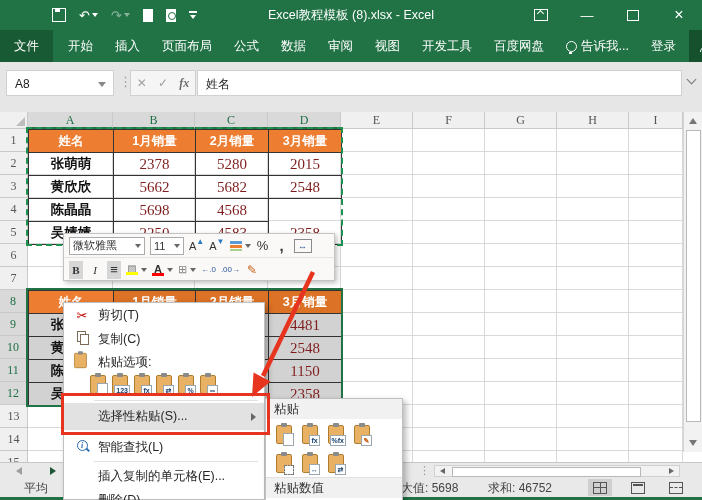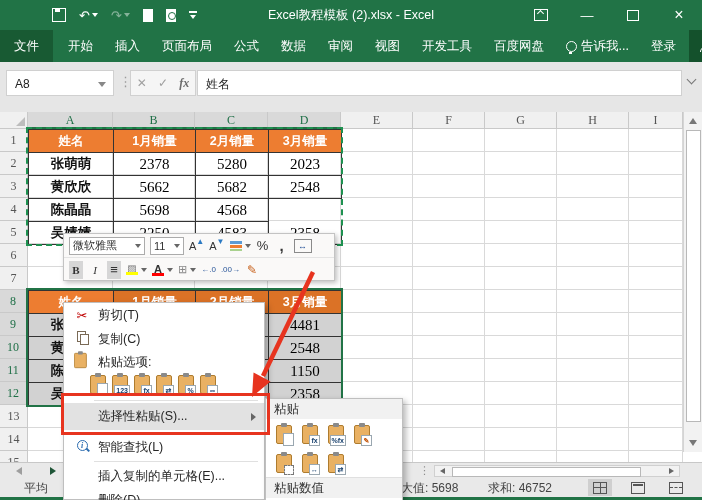--- a/index.html
+++ b/index.html
@@ -52,21 +52,21 @@
   .rowhdr{position:absolute;left:0;width:28px;background:#F0F0F0;border-right:1px solid #C9C9C9;border-bottom:1px solid #C9C9C9;box-sizing:border-box;
           font-family:"Liberation Serif",serif;font-size:12px;color:#555;text-align:center;line-height:22px;}
   .rowhdr.sel{background:#D9D9D9;color:#1E6F46;border-right:2px solid #217346;}
   .gcell{position:absolute;border-right:1px solid #D9D9D9;border-bottom:1px solid #D9D9D9;box-sizing:border-box;background:#fff;}
   
   .xtable{position:absolute;border-left:1px solid #333;border-top:1px solid #333;box-sizing:content-box;}
   .tcell{position:absolute;border-right:1px solid #333;border-bottom:1px solid #333;box-sizing:border-box;display:flex;align-items:center;justify-content:center;overflow:hidden;}
   .tcell.hd{background:#ED7D31;color:#fff;font-weight:bold;font-size:12.5px;}
   .tcell.hd.tint{background:#DB7226;}
   .tcell.name{font-weight:bold;font-size:13.5px;color:#111;}
-  .tcell.num{font-family:"Liberation Serif",serif;font-size:15px;color:#000000;}
+  .tcell.num{font-family:"Liberation Serif",serif;font-size:15px;color:#7f1d1d;}
   .ants{position:absolute;border:2px dashed #1E9150;pointer-events:none;}
   .selbox{position:absolute;border:2px solid #217346;pointer-events:none;}
   .handle{position:absolute;right:-4px;bottom:-4px;width:6px;height:6px;background:#217346;border:1px solid #fff;}
   
   .vscroll{position:absolute;right:0;top:112px;width:19px;height:340px;background:#F2F2F2;border-left:1px solid #D4D4D4;box-sizing:border-box;z-index:2;}
   .vthumb{position:absolute;left:2px;top:18px;width:13px;height:290px;background:#fff;border:1px solid #B8B8B8;}
   .arr{position:absolute;width:0;height:0;}
   .arr.up{left:5px;top:6px;border-left:4.5px solid transparent;border-right:4.5px solid transparent;border-bottom:6px solid #777;}
   .arr.dn{left:5px;bottom:6px;border-left:4.5px solid transparent;border-right:4.5px solid transparent;border-top:6px solid #777;}
   .tabstrip{position:absolute;left:0;top:462px;width:702px;height:16px;background:#E9E9E9;border-top:1px solid #C8C8C8;box-sizing:border-box;z-index:2;}
@@ -161,21 +161,21 @@
       <span class="qbtn">
           <span class="i-page preview"></span>
         </span>
       <span class="qbtn">
           <span class="stack">
             <span class="bar"></span>
             <span class="tri-d" style="margin:0"></span>
           </span>
         </span>
     </div>
-    <div class="title-text">Excel教程模板 (2).xlsx - Excel</div>
+    <div class="title-text">Excel教程模板 (8).xlsx - Excel</div>
     <div class="wctl">
       <span class="wbtn">
           <span class="i-ribbon"></span>
         </span>
       <span class="wbtn">—</span>
       <span class="wbtn">
           <span class="i-box"></span>
         </span>
       <span class="wbtn" style="font-size:16px">×</span>
     </div>
@@ -398,21 +398,21 @@
       <div class="gcell" style="left: 557px; width: 72px; top: 339px; height: 23px;"></div>
       <div class="gcell" style="left: 629px; width: 54px; top: 339px; height: 23px;"></div>
       <div class="xtable" style="left: 28px; top: 17px; width: 313px; height: 115px;">
         <div class="tcell hd" style="left: 0px; top: 0px; width: 85px; height: 23px;">姓名</div>
         <div class="tcell hd" style="left: 85px; top: 0px; width: 82px; height: 23px;">1月销量</div>
         <div class="tcell hd" style="left: 167px; top: 0px; width: 73px; height: 23px;">2月销量</div>
         <div class="tcell hd" style="left: 240px; top: 0px; width: 73px; height: 23px;">3月销量</div>
         <div class="tcell name" style="left: 0px; top: 23px; width: 85px; height: 23px;">张萌萌</div>
         <div class="tcell num" style="left: 85px; top: 23px; width: 82px; height: 23px;">2378</div>
         <div class="tcell num" style="left: 167px; top: 23px; width: 73px; height: 23px;">5280</div>
-        <div class="tcell num" style="left: 240px; top: 23px; width: 73px; height: 23px;">2023</div>
+        <div class="tcell num" style="left: 240px; top: 23px; width: 73px; height: 23px;">2015</div>
         <div class="tcell name" style="left: 0px; top: 46px; width: 85px; height: 23px;">黄欣欣</div>
         <div class="tcell num" style="left: 85px; top: 46px; width: 82px; height: 23px;">5662</div>
         <div class="tcell num" style="left: 167px; top: 46px; width: 73px; height: 23px;">5682</div>
         <div class="tcell num" style="left: 240px; top: 46px; width: 73px; height: 23px;">2548</div>
         <div class="tcell name" style="left: 0px; top: 69px; width: 85px; height: 23px;">陈晶晶</div>
         <div class="tcell num" style="left: 85px; top: 69px; width: 82px; height: 23px;">5698</div>
         <div class="tcell num" style="left: 167px; top: 69px; width: 73px; height: 23px;">4568</div>
         <div class="tcell name" style="left: 0px; top: 92px; width: 85px; height: 23px;">吴婧婧</div>
         <div class="tcell num" style="left: 85px; top: 92px; width: 82px; height: 23px;">2250</div>
         <div class="tcell num" style="left: 167px; top: 92px; width: 73px; height: 23px;">4583</div>

